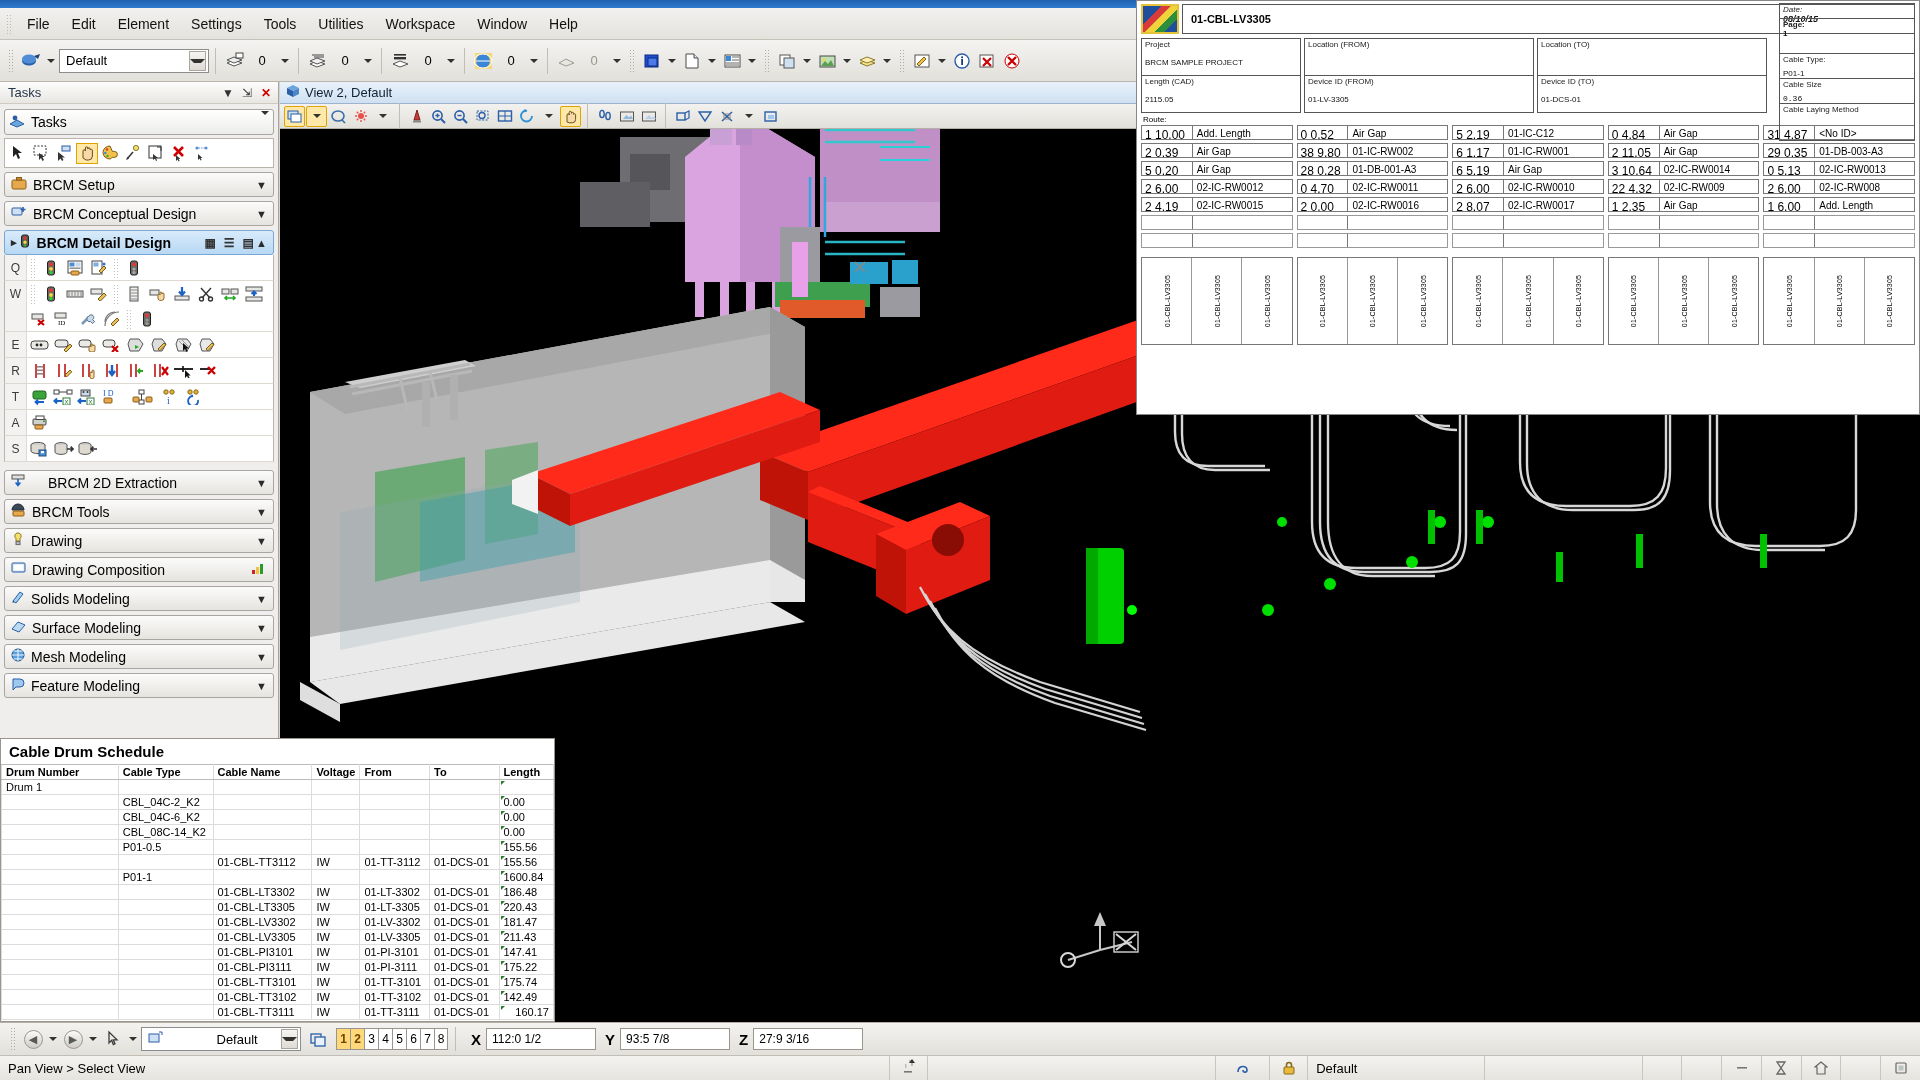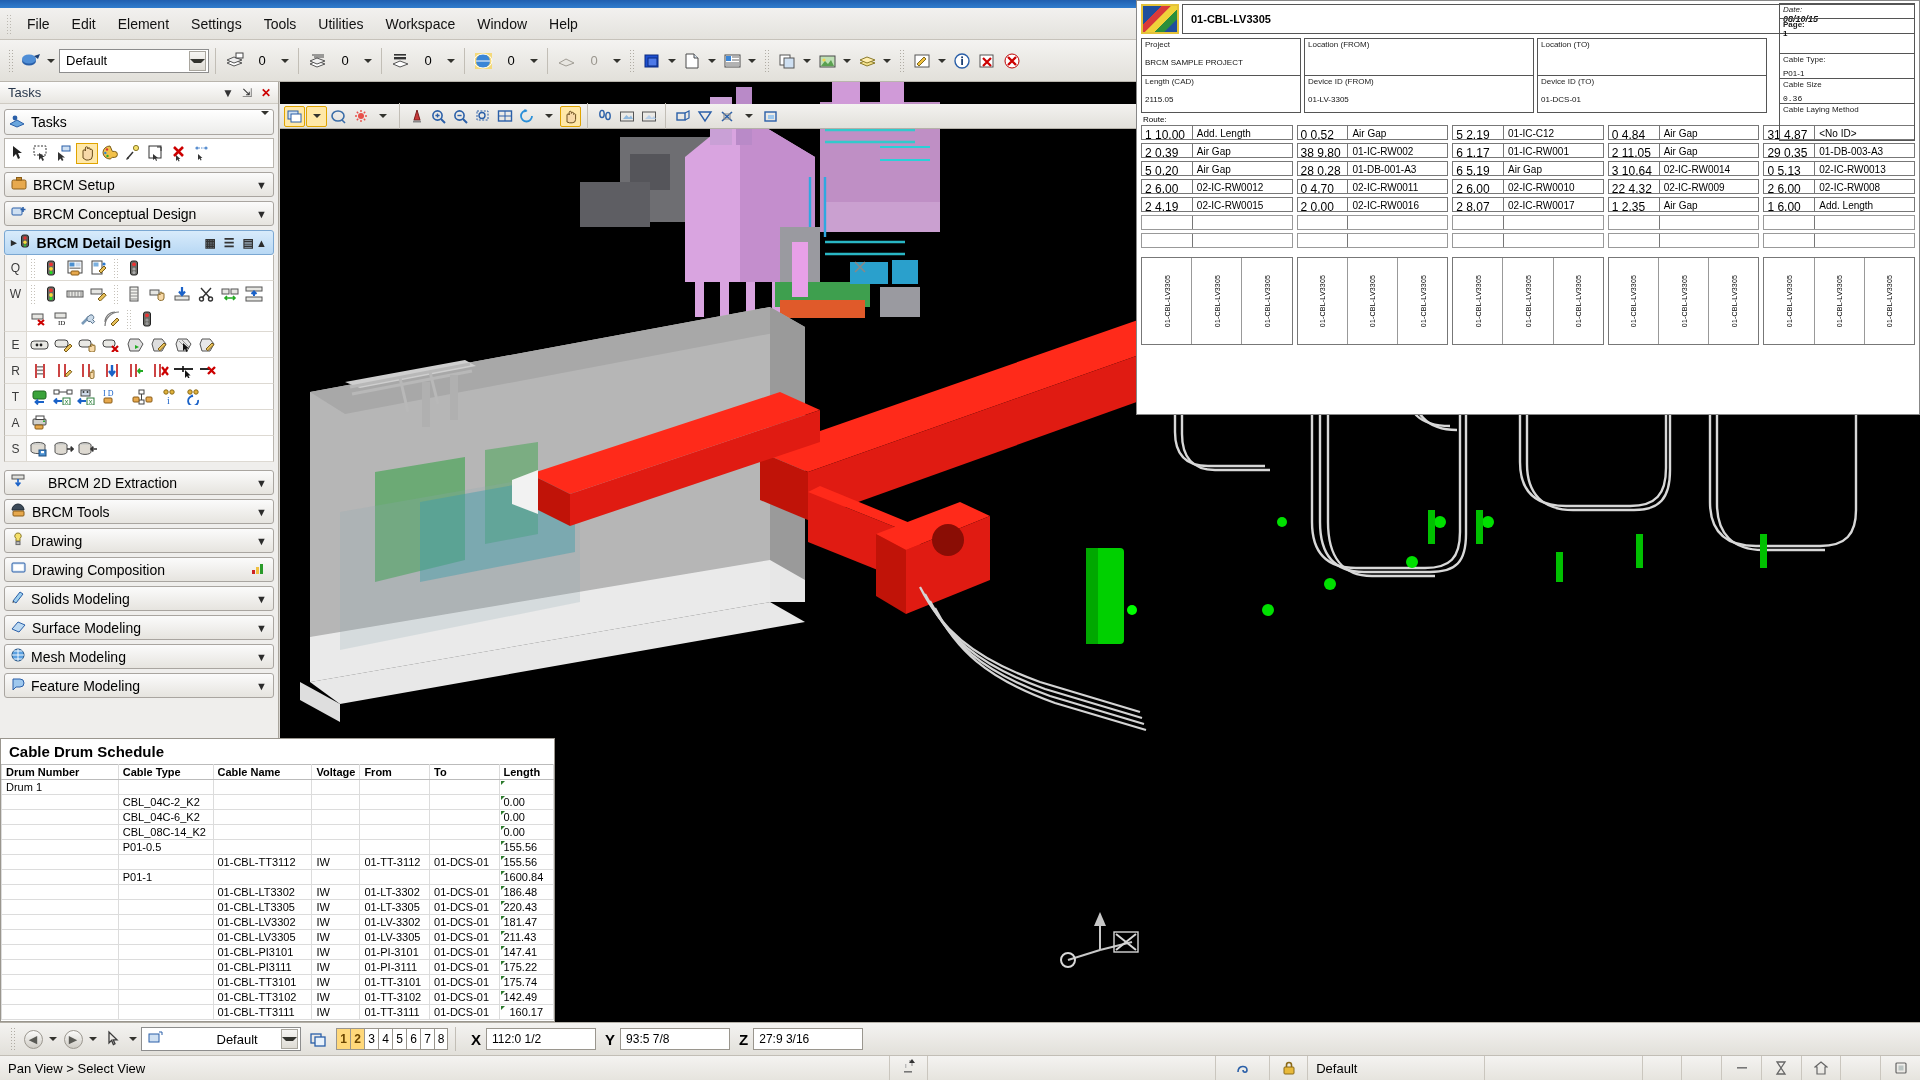--- a/index.html
+++ b/index.html
@@ -1167,20 +1167,30 @@
       <circle cx="18" cy="58" r="7" fill="none" stroke="#d8d8d8" stroke-width="2"></circle>
       <path d="M66 32 L86 48 M86 32 L66 48" stroke="#d8d8d8" stroke-width="2"></path>
       <rect x="64" y="30" width="24" height="20" fill="none" stroke="#d8d8d8" stroke-width="1.4"></rect>
     </g>
 
     <g>
       <path d="M575 180 l10 10 M585 180 l-10 10" stroke="#888" stroke-width="1.6"></path>
     </g>
   </svg>
 
+  <div id="view-title">
+    <span style="margin-right:5px;">
+      <svg width="14" height="14" viewBox="0 0 14 14">
+          <path d="M7 1 L13 4 L7 7 L1 4Z" fill="#6aa6dd"></path>
+          <path d="M1 4 L7 7 L7 13 L1 10Z" fill="#2a5fa8"></path>
+          <path d="M13 4 L7 7 L7 13 L13 10Z" fill="#4a86c8"></path>
+        </svg>
+    </span>
+    <span>View 2, Default</span>
+  </div>
 
   <div id="view-toolbar">
     <div class="vt-btn on">
       <svg width="16" height="15" viewBox="0 0 16 15">
           <rect x="1" y="2" width="10" height="8" fill="#cfe0f2" stroke="#2a5fa8"></rect>
           <rect x="4" y="5" width="10" height="8" fill="#fff" stroke="#2a5fa8"></rect>
         </svg>
     </div>
     <div class="vt-btn on">
         <div class="caret"></div>
@@ -1737,21 +1747,21 @@
           <td>01-DCS-01</td>
           <td class="len" style="text-align: left;">142.49</td>
         </tr>
         <tr>
           <td></td>
           <td></td>
           <td>01-CBL-TT3111</td>
           <td>IW</td>
           <td>01-TT-3111</td>
           <td>01-DCS-01</td>
-          <td class="len" style="text-align: center; border-radius: 7px;">160.17</td>
+          <td class="len" style="text-align: right; border-radius: 7px;">160.17</td>
         </tr>
       </tbody>
   </table>
 </div>
 
 <div id="btmbar">
   <div class="tb-dotsep"></div>
   <div class="nav-btn">
       <div class="circ">◀</div>
     </div>

